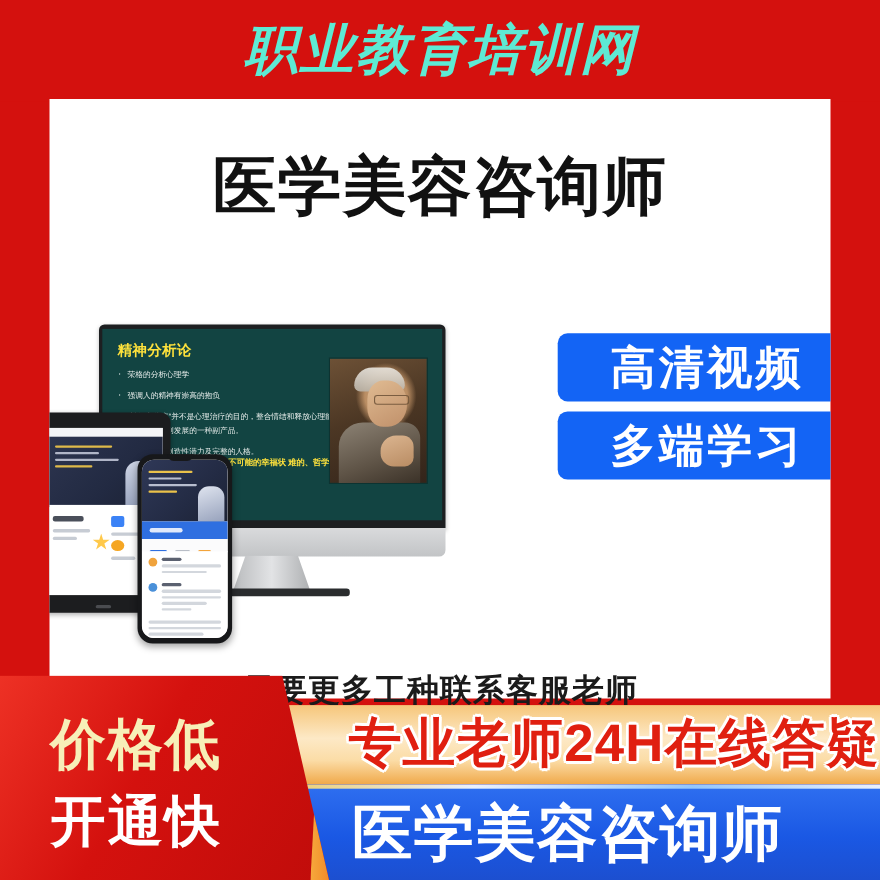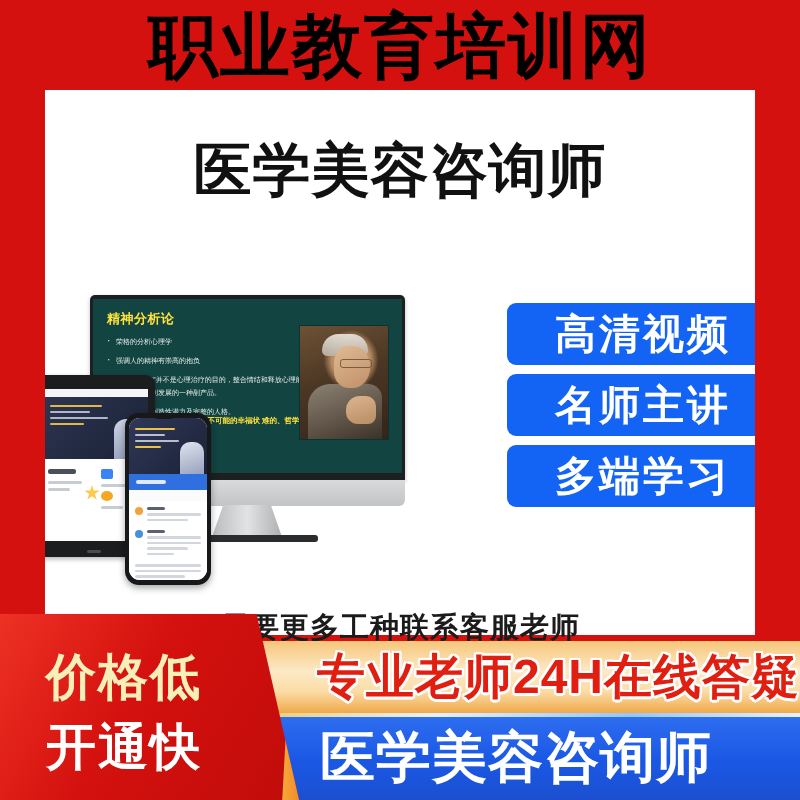--- a/index.html
+++ b/index.html
@@ -9,22 +9,22 @@
     background:#d4110e;
   }
   .poster{position:relative;width:800px;height:800px;background:#d4110e;overflow:hidden;}
 
   
   .header{
     position:absolute;left:0;top:0;width:800px;height:92px;
     background:#d4110e;display:flex;align-items:center;justify-content:center;
   }
   .header-title{
-    color:#000000;font-size:70px;font-weight:bold;letter-spacing:2px;
-    line-height:1;white-space:nowrap;
+    color:#5eead4;font-size:49px;font-weight:bold;letter-spacing:2px;
+    line-height:1;white-space:nowrap;font-style:italic;
   }
 
   
   .card{
     position:absolute;left:45px;top:90px;width:710px;height:545px;
     background:#ffffff;overflow:hidden;
   }
 
   
   .main-title{
@@ -415,23 +415,20 @@
         </div>
       </div>
 
     </div>
 
     <div class="badges">
       <div class="badge">
         <span>高清视频</span>
       </div>
       <div class="badge">
-        <span>名师主讲</span>
-      </div>
-      <div class="badge">
         <span>多端学习</span>
       </div>
     </div>
 
   </div>
 
   <div class="contact-line">需要更多工种联系客服老师</div>
 
   <div class="orange-band">
     <div class="txt">专业老师24H在线答疑</div>

